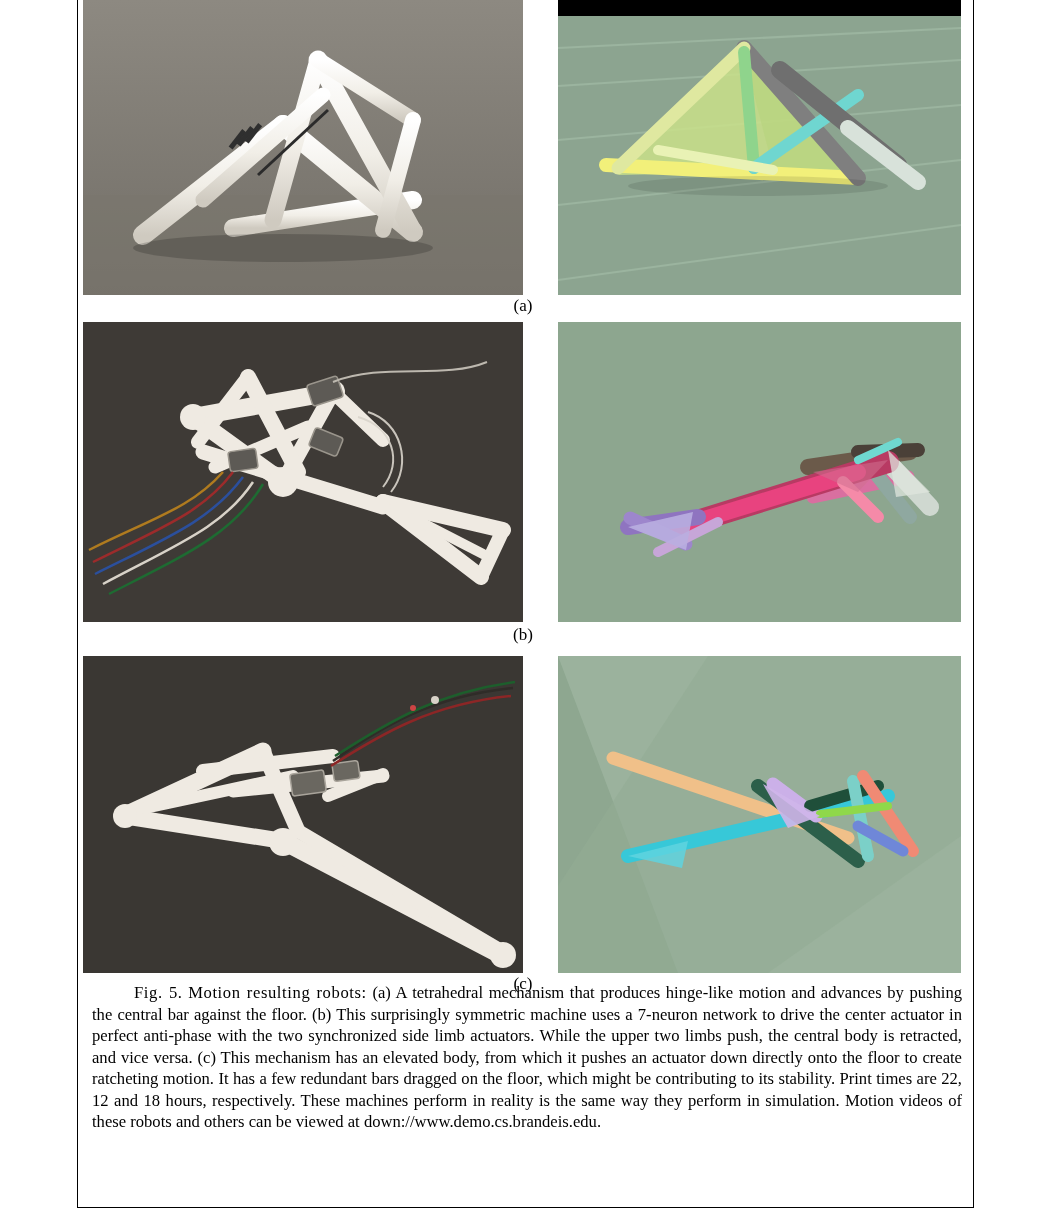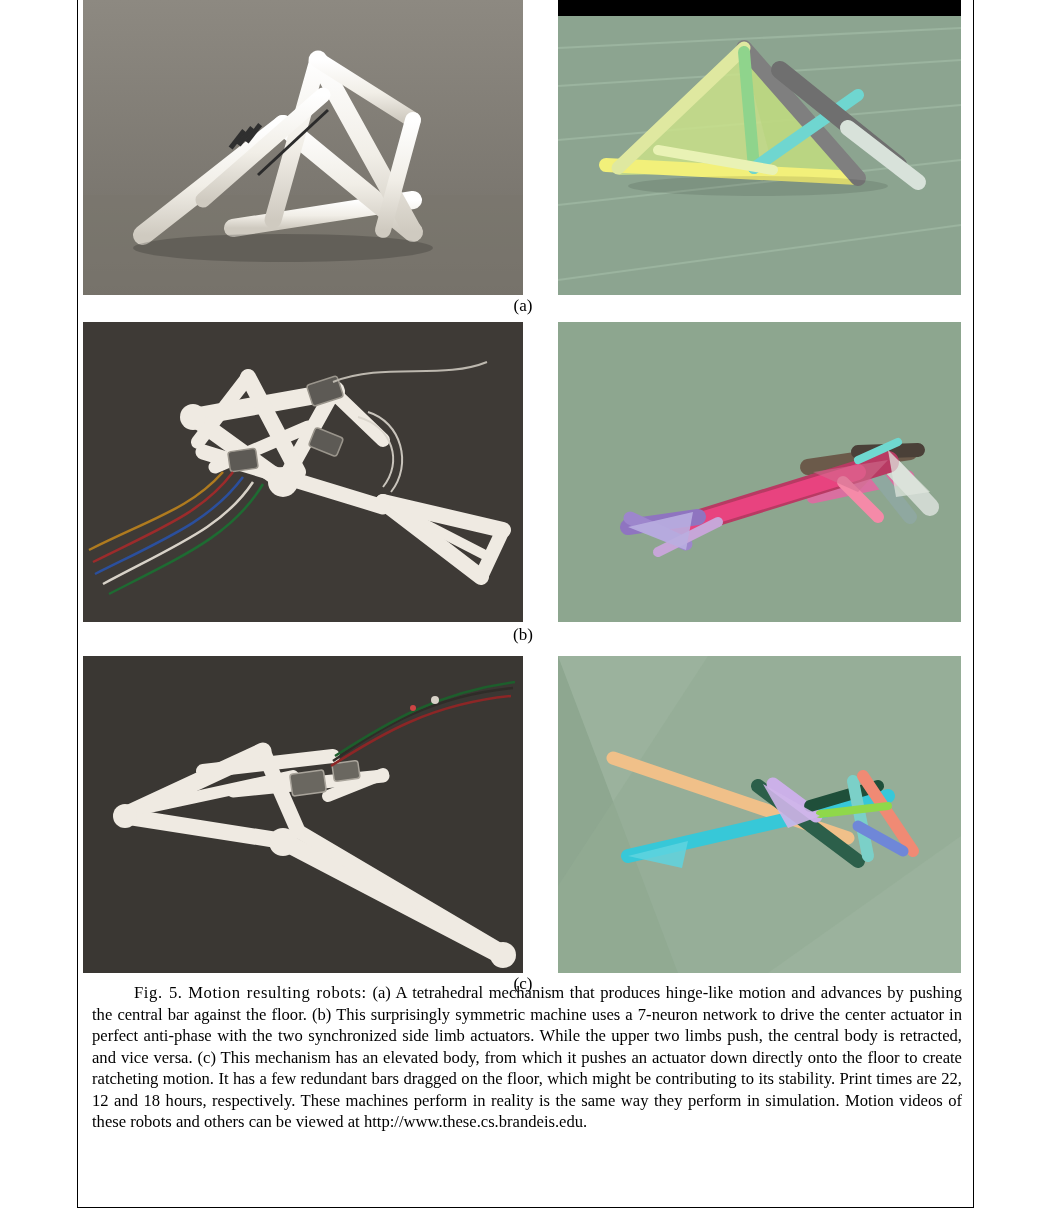--- a/index.html
+++ b/index.html
@@ -326,15 +326,15 @@
 
       <div class="row-label" style="top:318px;">(c)</div>
     </div>
 
   </div>
 
   <div class="caption">
     <span class="lead bold-ish">Fig. 5.</span>
     <span class="bold-ish">Motion resulting robots:</span>
     <span>(a) A tetrahedral mechanism that produces hinge-like motion and advances by pushing the central bar against the floor. (b) This surprisingly symmetric machine uses a 7-neuron network to drive the center actuator in perfect anti-phase with the two synchronized side limb actuators. While the upper two limbs push, the central body is retracted, and vice versa. (c) This mechanism has an elevated body, from which it pushes an actuator down directly onto the floor to create ratcheting motion. It has a few redundant bars dragged on the floor, which might be contributing to its stability. Print times are 22, 12 and 18 hours, respectively. These machines perform in reality is the same way they perform in simulation. Motion videos of these robots and others can be viewed at</span>
-    <span>http://www.these.cs.brandeis.edu.</span>
+    <span>down://www.demo.cs.brandeis.edu.</span>
   </div>
 </div>
 
 </body></html>

